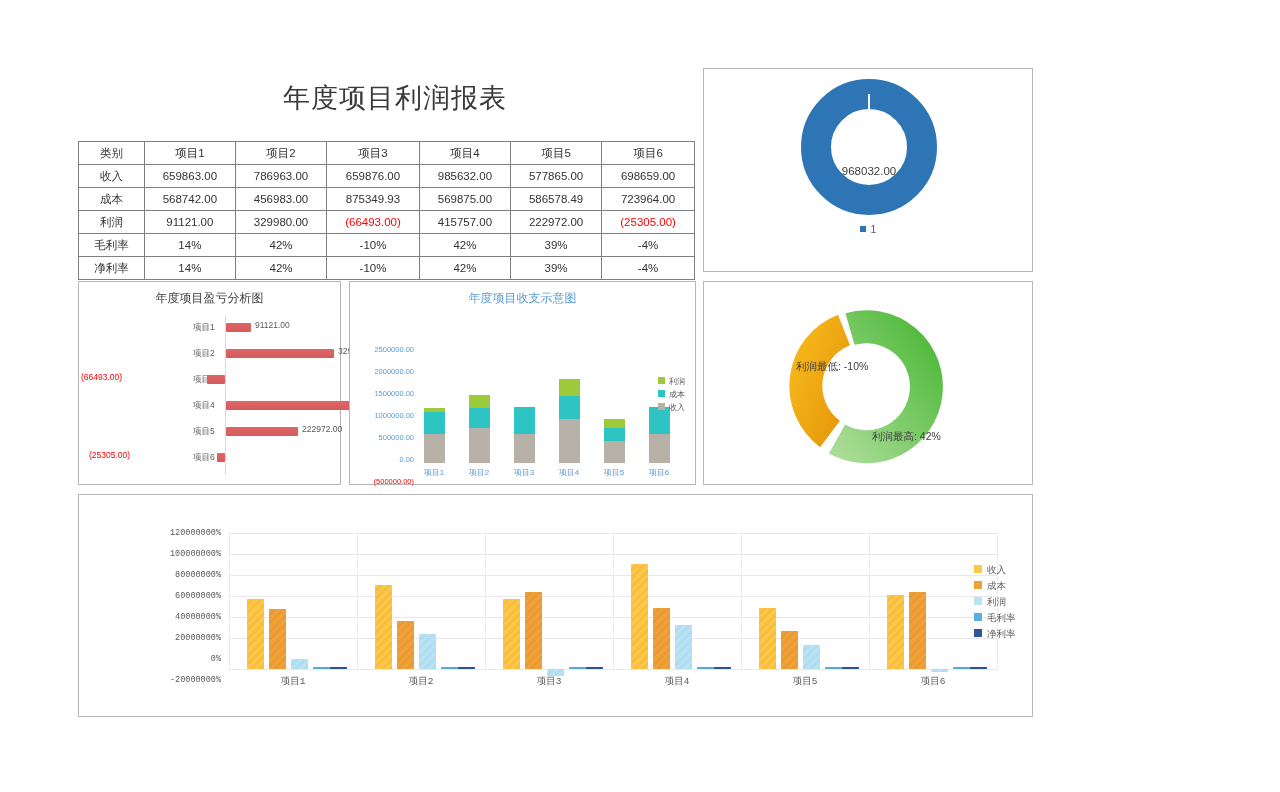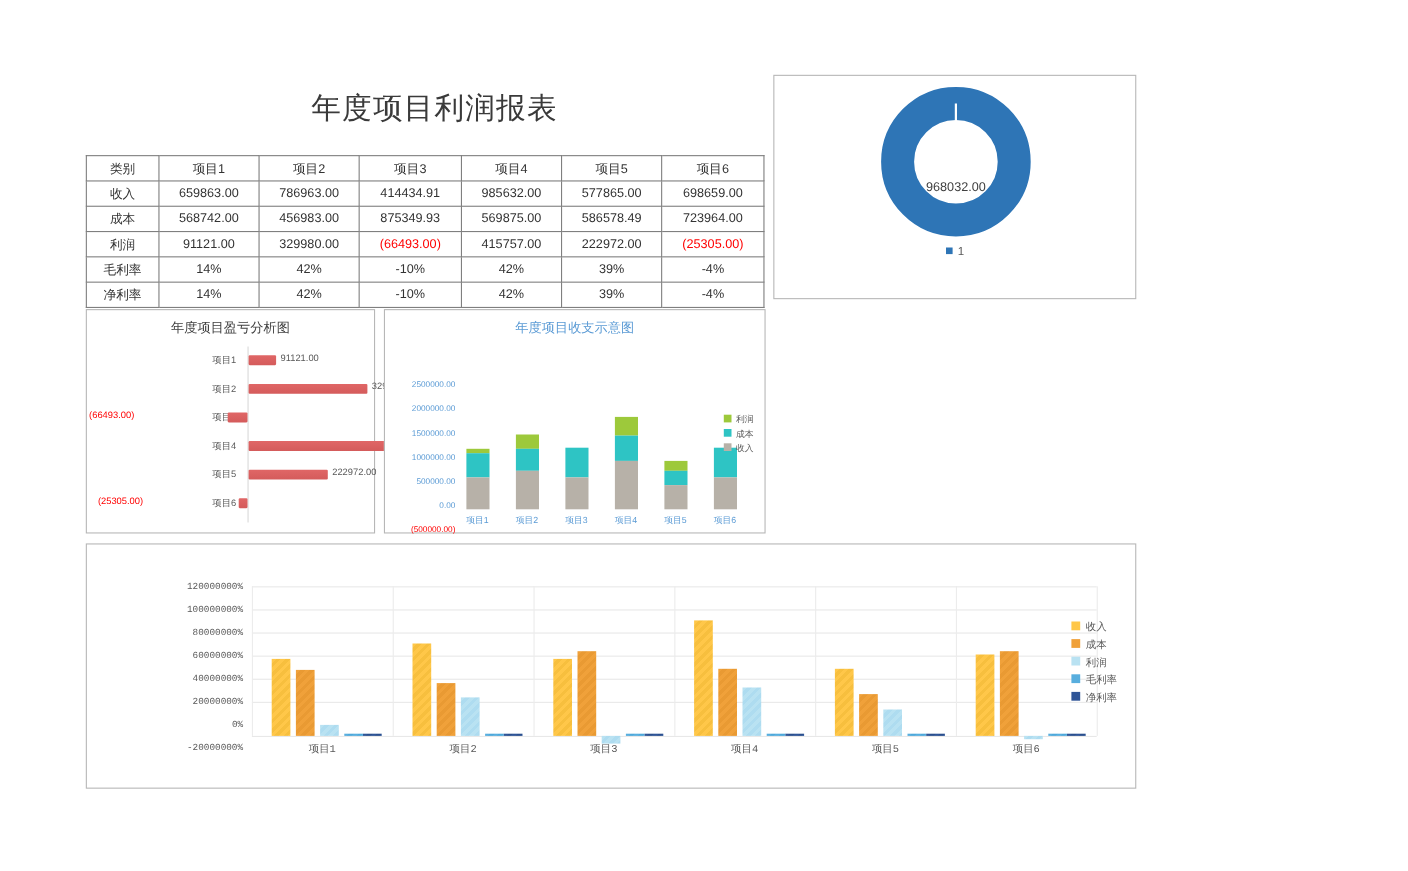--- a/index.html
+++ b/index.html
@@ -244,21 +244,21 @@
           <td>项目4</td>
           <td>项目5</td>
           <td>项目6</td>
         </tr>
       </thead>
       <tbody>
         <tr>
           <td>收入</td>
           <td>659863.00</td>
           <td>786963.00</td>
-          <td>414434.91</td>
+          <td>659876.00</td>
           <td>985632.00</td>
           <td>577865.00</td>
           <td>698659.00</td>
         </tr>
         <tr>
           <td>成本</td>
           <td>568742.00</td>
           <td>456983.00</td>
           <td>875349.93</td>
           <td>569875.00</td>
@@ -406,20 +406,42 @@
       <div class="stack-cat" style="left:291px; top:160px;">项目6</div>
 
       <div class="stack-legend">
         <div><span class="sq" style="background:#9dc93b"></span><span>利润</span></div>
         <div><span class="sq" style="background:#2ec4c4"></span><span>成本</span></div>
         <div><span class="sq" style="background:#b7b1a8"></span><span>收入</span></div>
       </div>
     </div>
   </div>
 
+  <div class="panel" id="panel-gauge">
+    <div class="gauge-wrap">
+      <svg width="330" height="204" viewBox="0 0 330 204">
+        <defs>
+          <linearGradient id="greenGrad" x1="0" y1="1" x2="1" y2="0">
+            <stop offset="0%" stop-color="#a9dc96"></stop>
+            <stop offset="100%" stop-color="#4fb93a"></stop>
+          </linearGradient>
+          <linearGradient id="orangeGrad" x1="0" y1="0" x2="1" y2="1">
+            <stop offset="0%" stop-color="#f5b51a"></stop>
+            <stop offset="100%" stop-color="#e6960a"></stop>
+          </linearGradient>
+        </defs>
+
+        <path d="M 146 47 A 60 60 0 1 1 133 157" fill="none" stroke="url(#greenGrad)" stroke-width="33"></path>
+
+        <path d="M 126 152 A 60 60 0 0 1 140 48" fill="none" stroke="url(#orangeGrad)" stroke-width="33"></path>
+      </svg>
+      <div class="gauge-text" id="gauge-min-text">利润最低: -10%</div>
+      <div class="gauge-text" id="gauge-max-text">利润最高: 42%</div>
+    </div>
+  </div>
 
   <div class="panel" id="panel-group">
     <div class="group-area">
 
       <div class="grid-line" style="top:38px;"></div>
       <div class="grid-line" style="top:59px;"></div>
       <div class="grid-line" style="top:80px;"></div>
       <div class="grid-line" style="top:101px;"></div>
       <div class="grid-line" style="top:122px;"></div>
       <div class="grid-line" style="top:143px;"></div>

